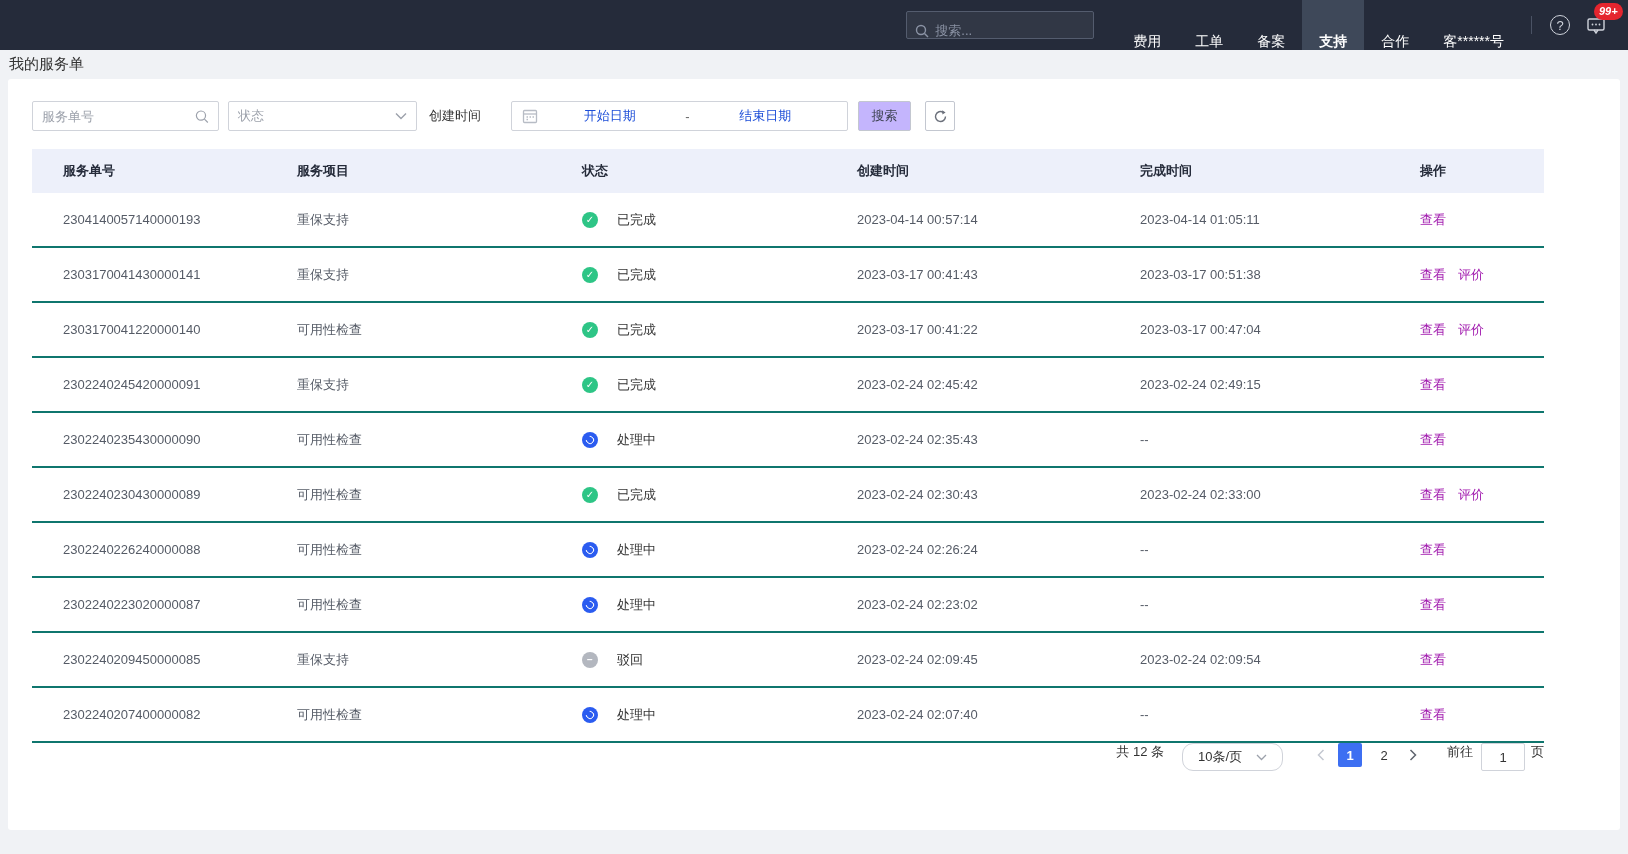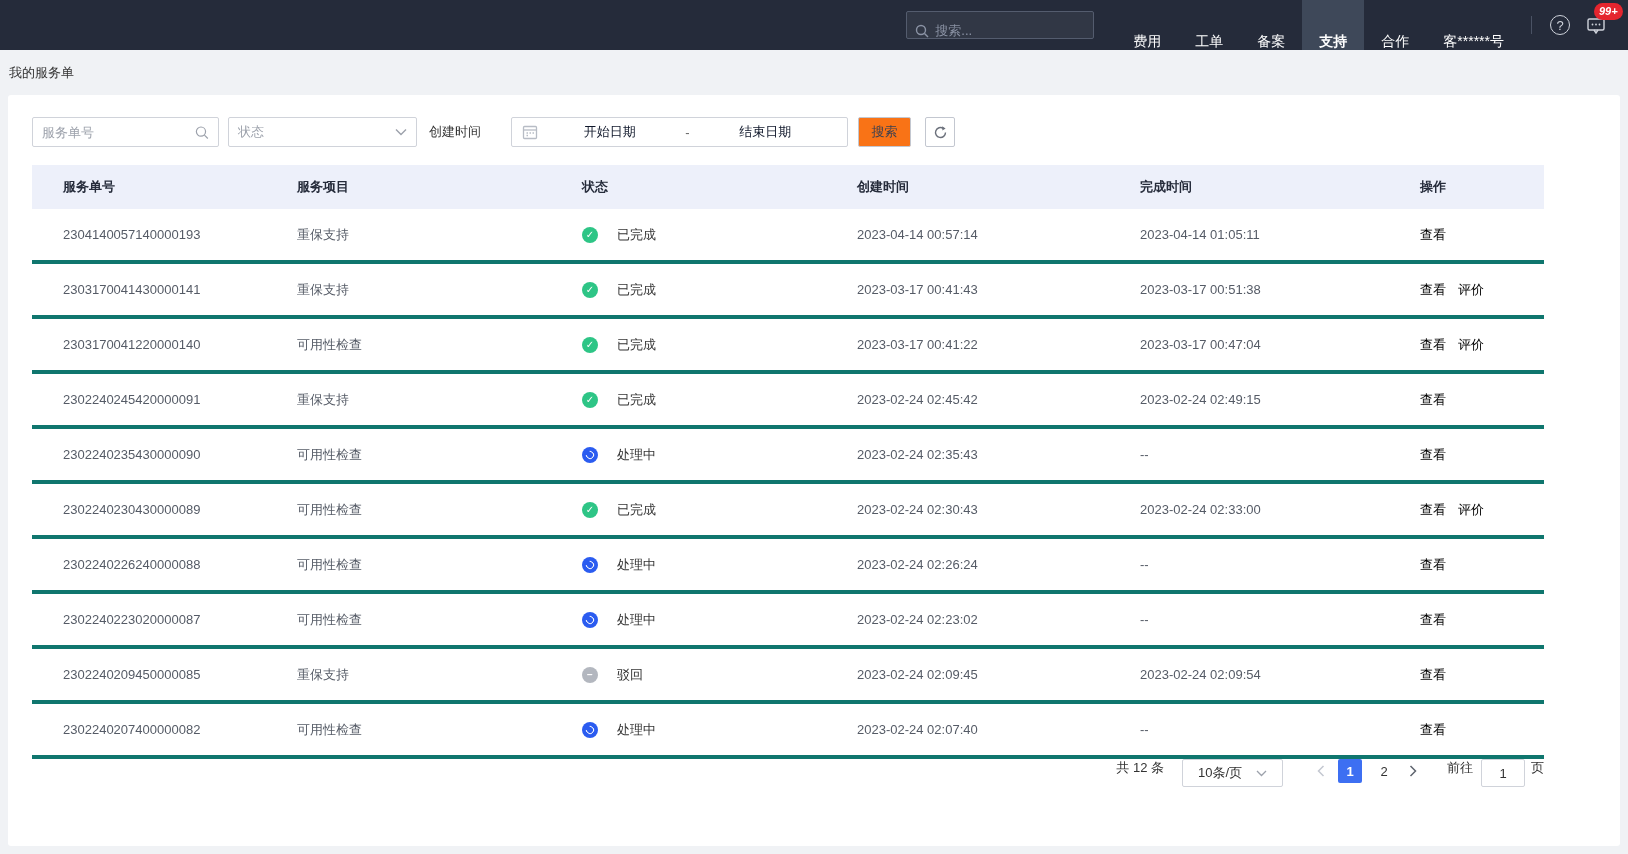--- a/index.html
+++ b/index.html
@@ -23,80 +23,80 @@
   .nav-divider { width:1px; height:18px; background:#4a5264; margin:0 10px; }
   .nav-iconbtn { position:relative; width:36px; height:50px; display:flex;
     align-items:center; justify-content:center; cursor:pointer; }
   .help-circle { width:20px; height:20px; border:1.5px solid #cfd3db; border-radius:50%;
     color:#cfd3db; font-size:13px; display:flex; align-items:center; justify-content:center; }
   .nav-badge { position:absolute; top:3px; left:16px; background:#e5252e; color:#fff;
     font-size:11px; font-weight:bold; line-height:1; padding:3px 5px; border-radius:9px;
     white-space:nowrap;font-style:italic; }
 
   
-  .title-bar { height:45px; display:flex; align-items:center; padding:0 9px;
-    font-size:13px; color:#333; }
+  .title-bar { height:29px; display:flex; align-items:center; padding:0 9px;
+    font-size:15px; color:#333; }
 
   
   .card { margin:0 8px; height:751px; background:#fff; border-radius:3px;
     padding:22px 76px 0 24px; position:relative; }
 
   
   .filter-row { display:flex; align-items:center; }
   .input-box { display:flex; align-items:center; width:187px; height:30px;
     border:1px solid #d0d3da; border-radius:2px; padding:0 9px; background:#fff; }
   .input-box input { border:none; outline:none; width:100%; font-size:13px;
     font-family:inherit; color:#333; }
   .input-box input::placeholder { color:#9ca1ab; }
   .select-box { display:flex; align-items:center; justify-content:space-between;
     width:189px; height:30px; border:1px solid #d0d3da; border-radius:2px;
     padding:0 9px; margin-left:9px; cursor:pointer; background:#fff; }
   .select-box .ph { font-size:13px; color:#9ca1ab; }
   .filter-label { font-size:13px; color:#333; margin-left:12px; margin-right:30px; }
   .date-box { display:flex; align-items:center; width:337px; height:30px;
     border:1px solid #d0d3da; border-radius:2px; padding:0 10px; background:#fff; }
-  .date-box .ph { font-size:13px; color:#0f172a; flex:1; text-align:center; }
+  .date-box .ph { font-size:13px; color:#1d4ed8; flex:1; text-align:center; }
   .date-box .sep { font-size:13px; color:#666; padding:0 4px; }
-  .btn-search { width:53px; height:30px; margin-left:10px; background:#f97316;
+  .btn-search { width:53px; height:30px; margin-left:10px; background:#c4b5fd;
     border:1px solid #c3c7d0; border-radius:2px; font-size:13px; color:#3c4150;
     font-family:inherit; cursor:pointer; }
   .btn-refresh { width:30px; height:30px; margin-left:14px; background:#fff;
     border:1px solid #c3c7d0; border-radius:2px; display:flex; align-items:center;
     justify-content:center; cursor:pointer; }
 
   
   .table { margin-top:18px; }
   .thead { display:flex; align-items:center; height:44px; background:#edf0fa;
     font-size:13px; font-weight:bold; color:#252b3a; }
-  .trow { display:flex; align-items:center; height:55px; border-bottom:4px solid #0f766e;
+  .trow { display:flex; align-items:center; height:55px; border-bottom:2px solid #0f766e;
     font-size:13px; color:#555b66; background:#fff; }
   .c1 { width:265px; padding-left:31px; }
   .c2 { width:285px; }
   .c3 { width:275px; }
   .c4 { width:283px; }
   .c5 { width:280px; }
   .c6 { flex:1; }
   .status-wrap { display:flex; align-items:center; }
   .sicon { width:16px; height:16px; border-radius:50%; margin-right:7px; flex:none;
     display:flex; align-items:center; justify-content:center; color:#fff;
     font-size:10px; font-weight:bold; line-height:1; }
   .sicon.done { background:#2ec586; }
   .sicon.proc { background:#2b5cf0; }
   .sicon.rej  { background:#b3b7bf; }
   .ring { width:8px; height:8px; border:1.6px solid #fff; border-left-color:transparent;
     border-radius:50%; transform:rotate(40deg); }
   .status-label { color:#333;margin-left:12px; }
-  .action-link { color:#000000; cursor:pointer; text-decoration:none; margin-right:12px;font-family:Liberation Mono, monospace; }
+  .action-link { color:#a21caf; cursor:pointer; text-decoration:none; margin-right:12px;font-family:Liberation Mono, monospace; }
 
   
   .pagination { display:flex; justify-content:flex-end;
     font-size:13px; color:#333; }
   .pg-total { margin-right:18px; }
   .pg-size { display:flex; align-items:center; justify-content:center; gap:14px;
-    width:101px; height:28px; border:1px solid #d0d3da; border-radius:2px;
+    width:101px; height:28px; border:1px solid #d0d3da; border-radius:11px;
     margin-right:26px; cursor:pointer; }
   .pg-arrow { width:24px; height:24px; display:flex; align-items:center;
     justify-content:center; cursor:pointer; }
   .pg-page { min-width:24px; height:24px; display:flex; align-items:center;
     justify-content:center; border-radius:2px; margin:0 5px; cursor:pointer; }
   .pg-page.active { background:#3d6ff2; color:#fff; font-weight:bold; }
   .pg-goto { margin-left:22px; margin-right:8px; }
   .pg-input { width:44px; height:28px; border:1px solid #d0d3da; border-radius:2px;
     text-align:center; font-size:13px; font-family:inherit; color:#333; outline:none;
     margin-right:6px; }

